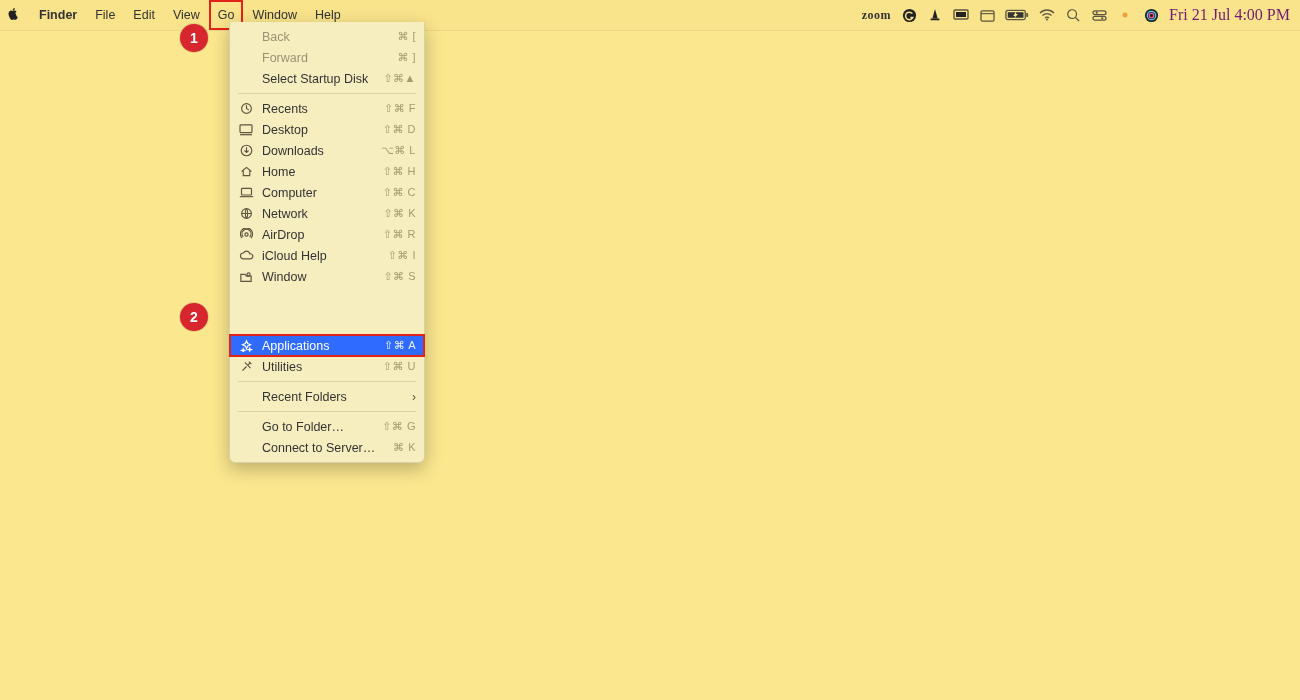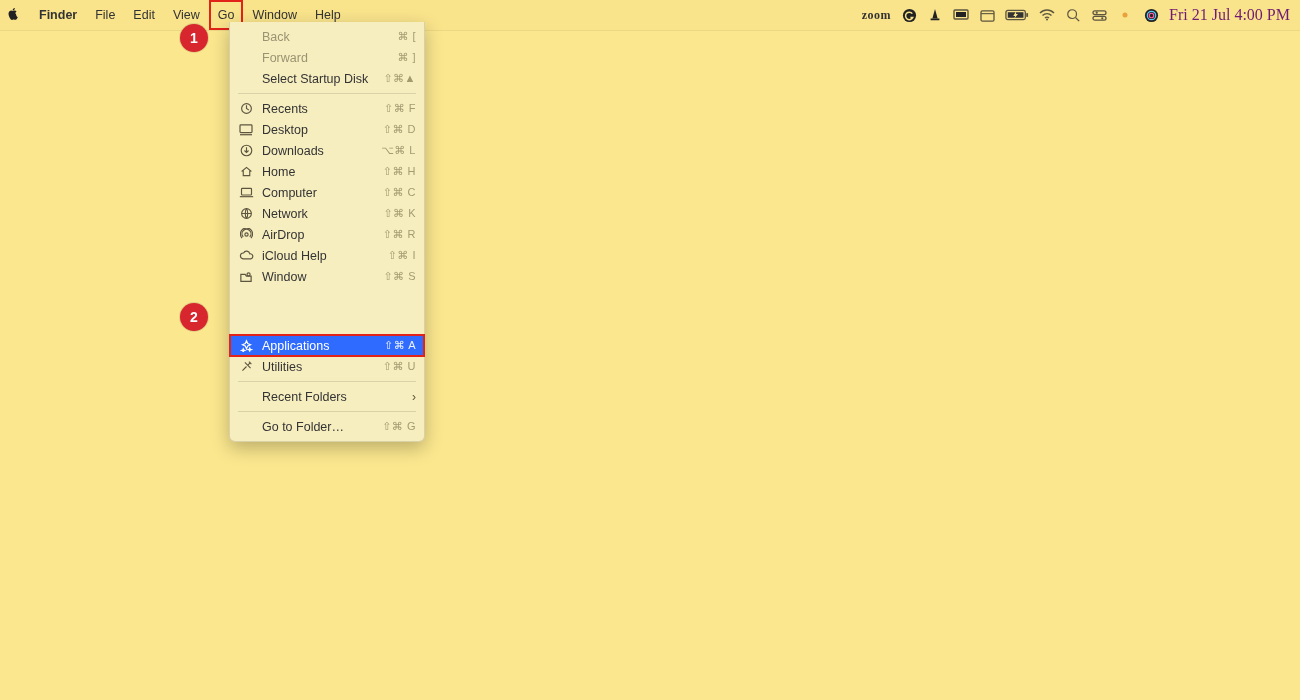--- a/index.html
+++ b/index.html
@@ -307,16 +307,21 @@
       <span class="icon blank"></span>
       <span class="label">Recent Folders</span>
       <span class="chev">›</span>
     </div>
     <div class="sep"></div>
     <div class="mi">
       <span class="icon blank"></span>
       <span class="label">Go to Folder…</span>
       <span class="shortcut">⇧⌘ G</span>
     </div>
+    <div class="mi">
+      <span class="icon blank"></span>
+      <span class="label">Connect to Server…</span>
+      <span class="shortcut">⌘ K</span>
+    </div>
   </div>
 
 <div class="badge" style="left:180px; top:24px;">1</div>
 <div class="badge" style="left:180px; top:303px;">2</div>
 
 </body></html>

